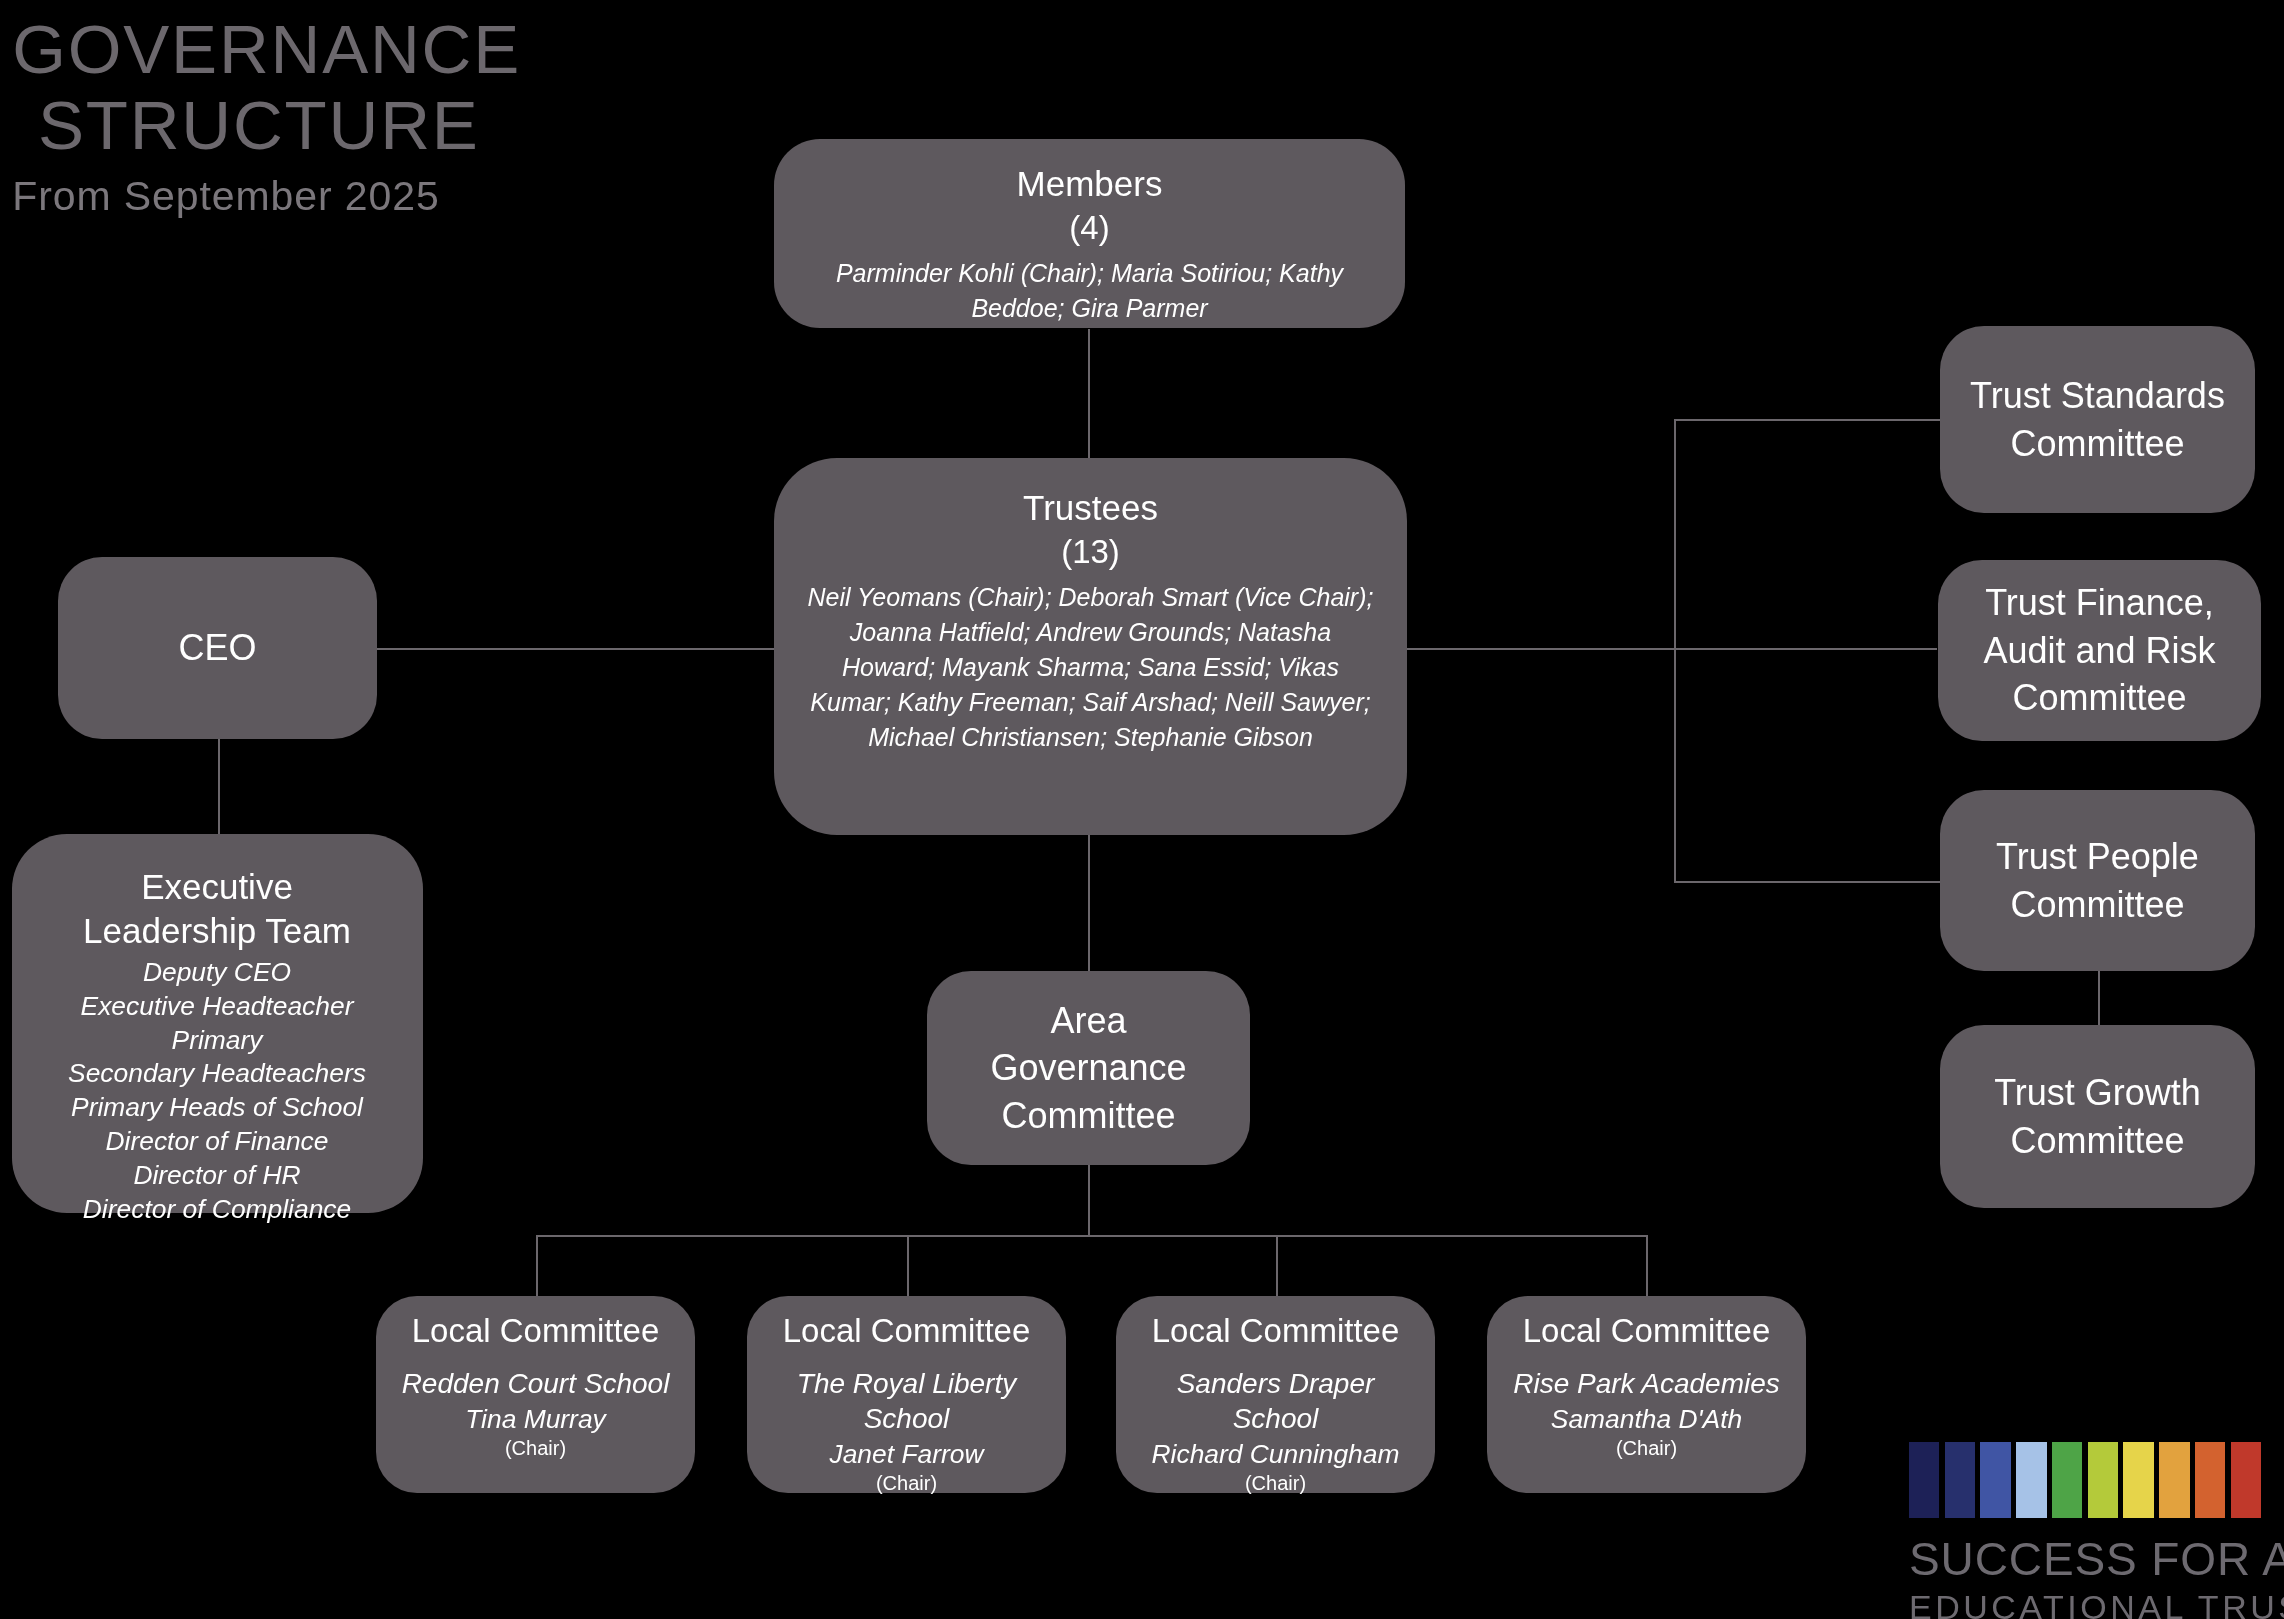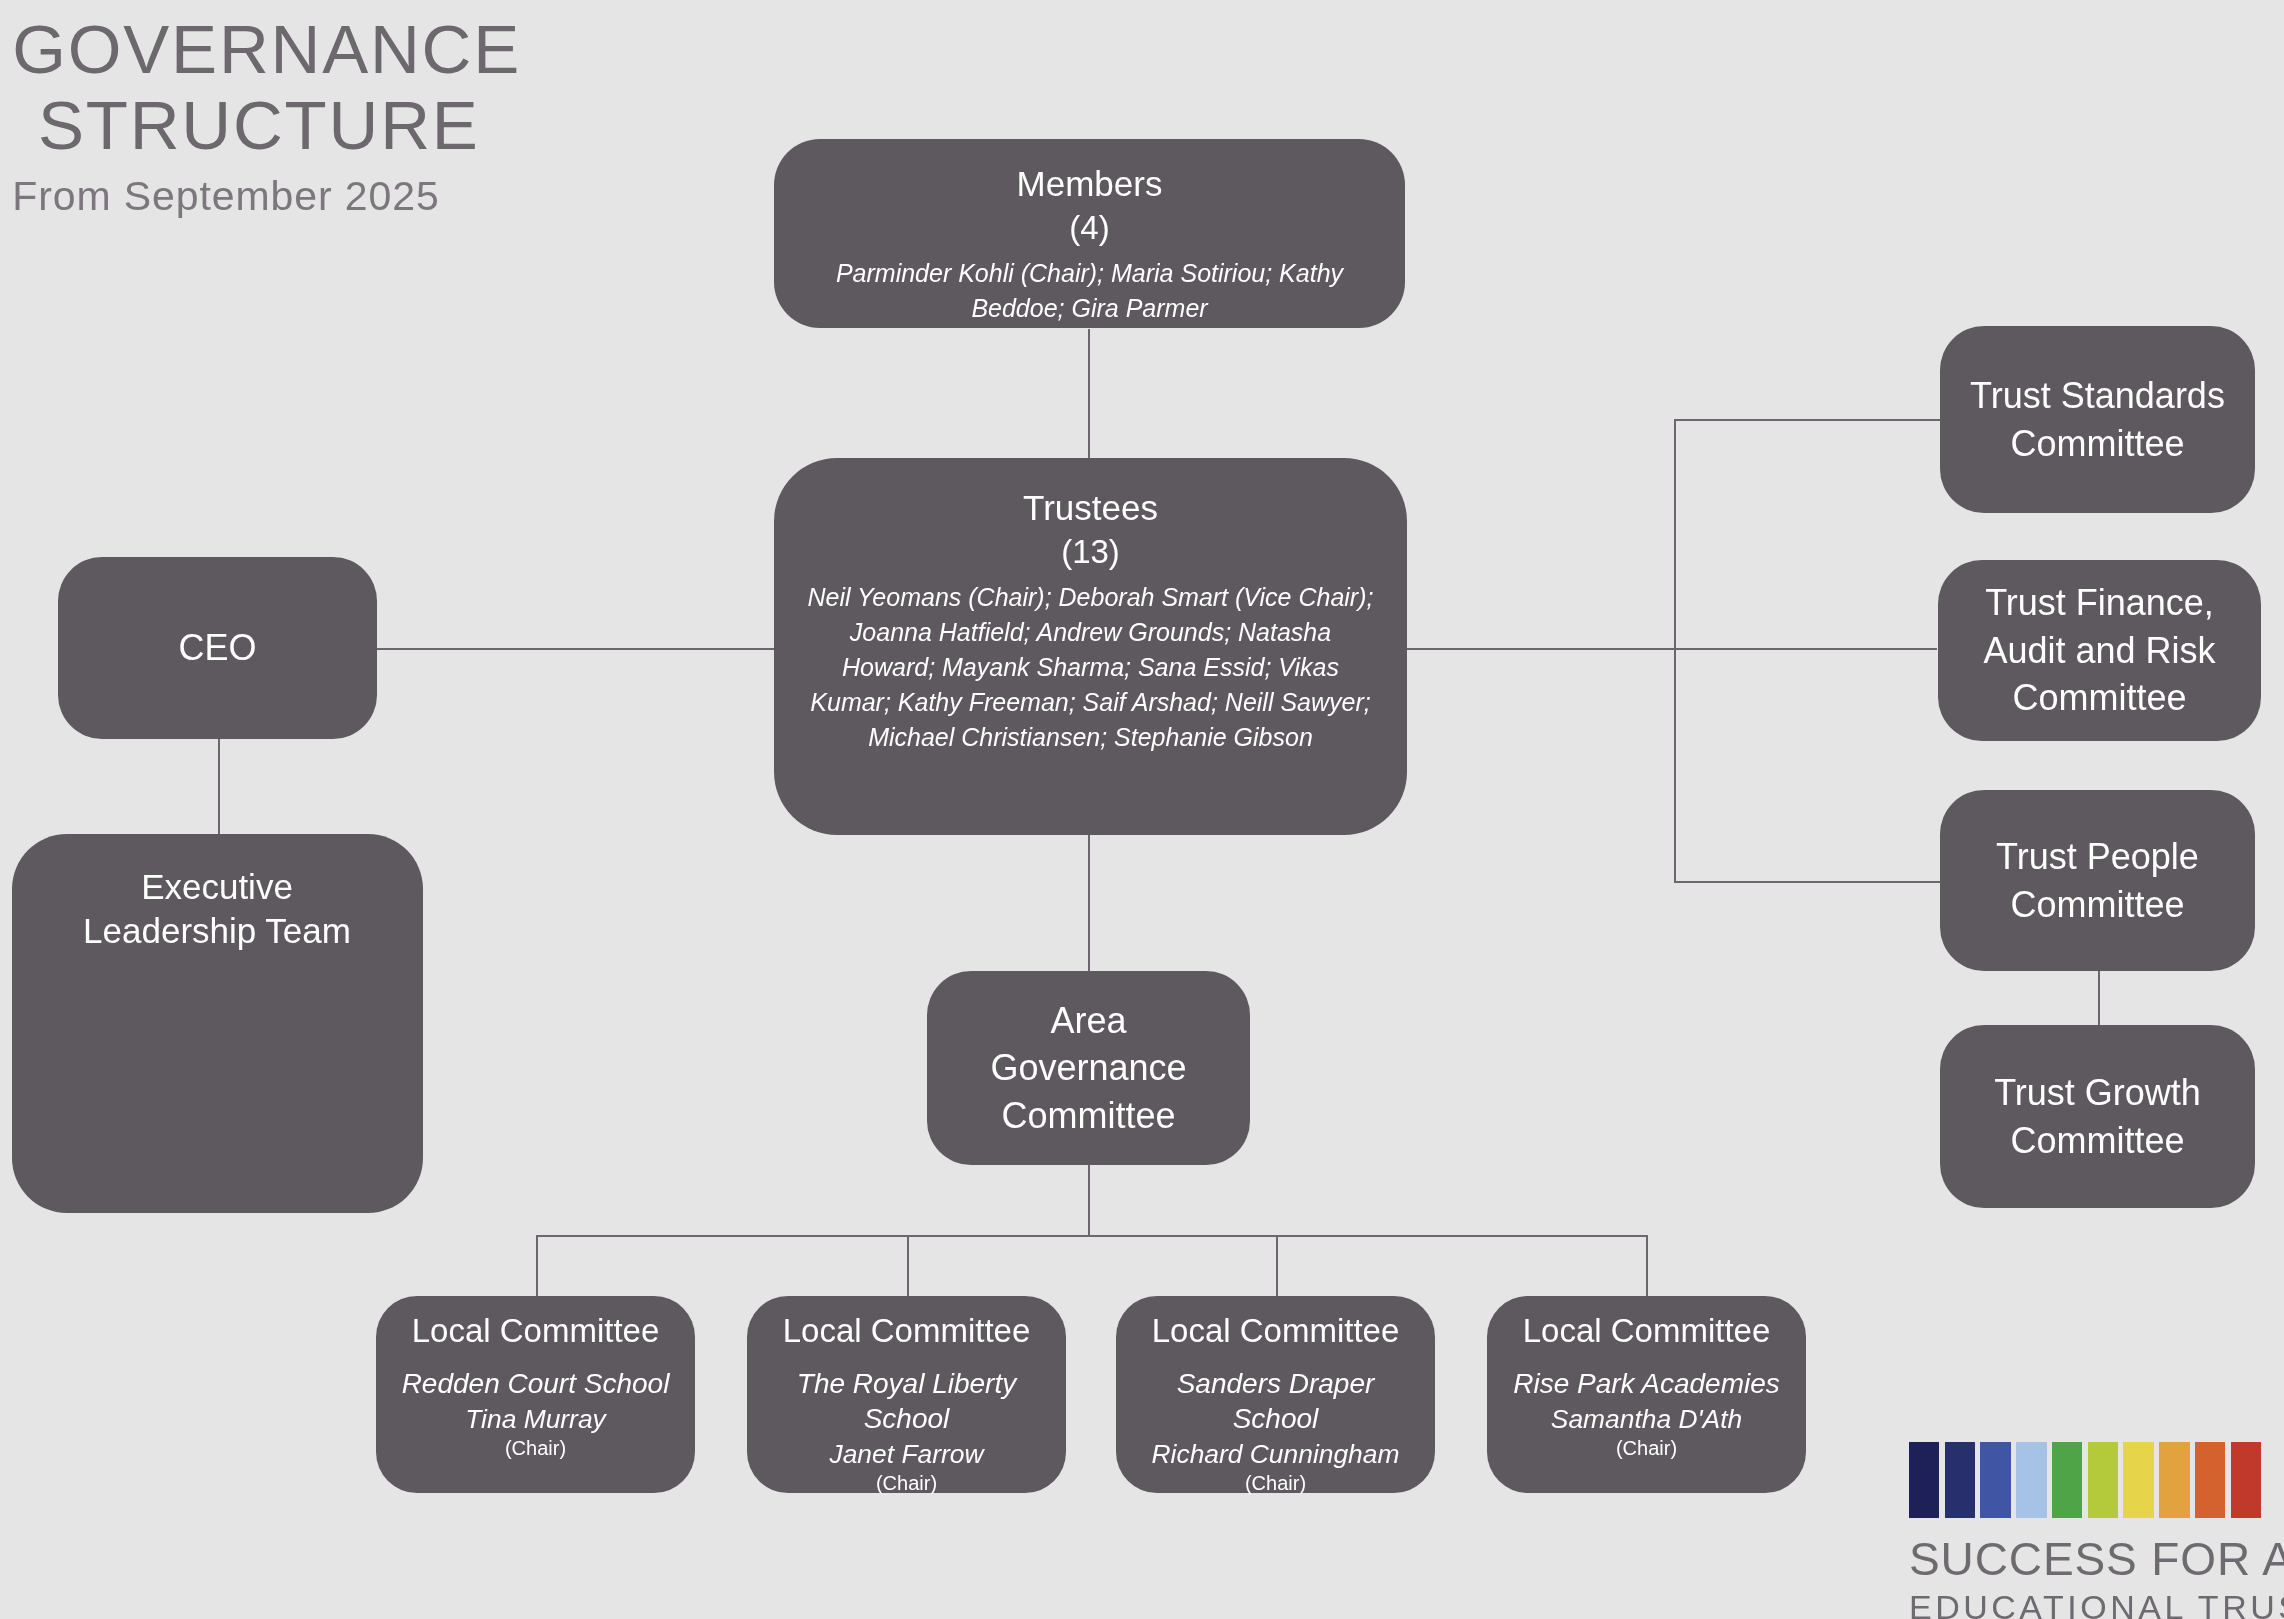--- a/index.html
+++ b/index.html
@@ -3,21 +3,21 @@
 <meta charset="utf-8">
 <style>
   * { margin: 0; padding: 0; box-sizing: border-box; }
   html, body { background: #ffffff; }
   body { font-family: "Liberation Sans", sans-serif; }
 
   .canvas {
     position: relative;
     width: 2284px;
     height: 1620px;
-    background: #e5e5e5;
+    background: #000000;
     overflow: hidden;
   }
 
   
   .page-header { position: absolute; left: 12.3px; top: 12.3px; width: 493px; color: #6c686d; }
   .page-title-line { display: block; text-align: center; font-size: 69px; letter-spacing: 1.8px; color: #6c686d; line-height: 1.1; }
   .page-subtitle { display: block; text-align: left; font-size: 41px; color: #7b777c; margin-top: 8.8px; letter-spacing: 0.9px; }
 
   
   .node {
@@ -108,20 +108,29 @@
     <span class="node-count">(13)</span>
     <span class="node-people">Neil Yeomans (Chair); Deborah Smart (Vice Chair); Joanna Hatfield; Andrew Grounds; Natasha Howard; Mayank Sharma; Sana Essid; Vikas Kumar; Kathy Freeman; Saif Arshad; Neill Sawyer; Michael Christiansen; Stephanie Gibson</span>
   </div>
 
   <div class="node node-ceo label-only">
     <span class="node-title">CEO</span>
   </div>
 
   <div class="node node-elt">
     <span class="node-title" style="padding:0 53px;">Executive Leadership Team</span>
+    <div class="node-roles">
+      <span>Deputy CEO</span>
+      <span>Executive Headteacher Primary</span>
+      <span>Secondary Headteachers</span>
+      <span>Primary Heads of School</span>
+      <span>Director of Finance</span>
+      <span>Director of HR</span>
+      <span>Director of Compliance</span>
+    </div>
   </div>
 
   <div class="node node-standards label-only">
     <span class="node-title">Trust Standards Committee</span>
   </div>
   <div class="node node-finance label-only">
     <span class="node-title">Trust Finance, Audit and Risk Committee</span>
   </div>
   <div class="node node-people-c label-only">
     <span class="node-title">Trust People Committee</span>

